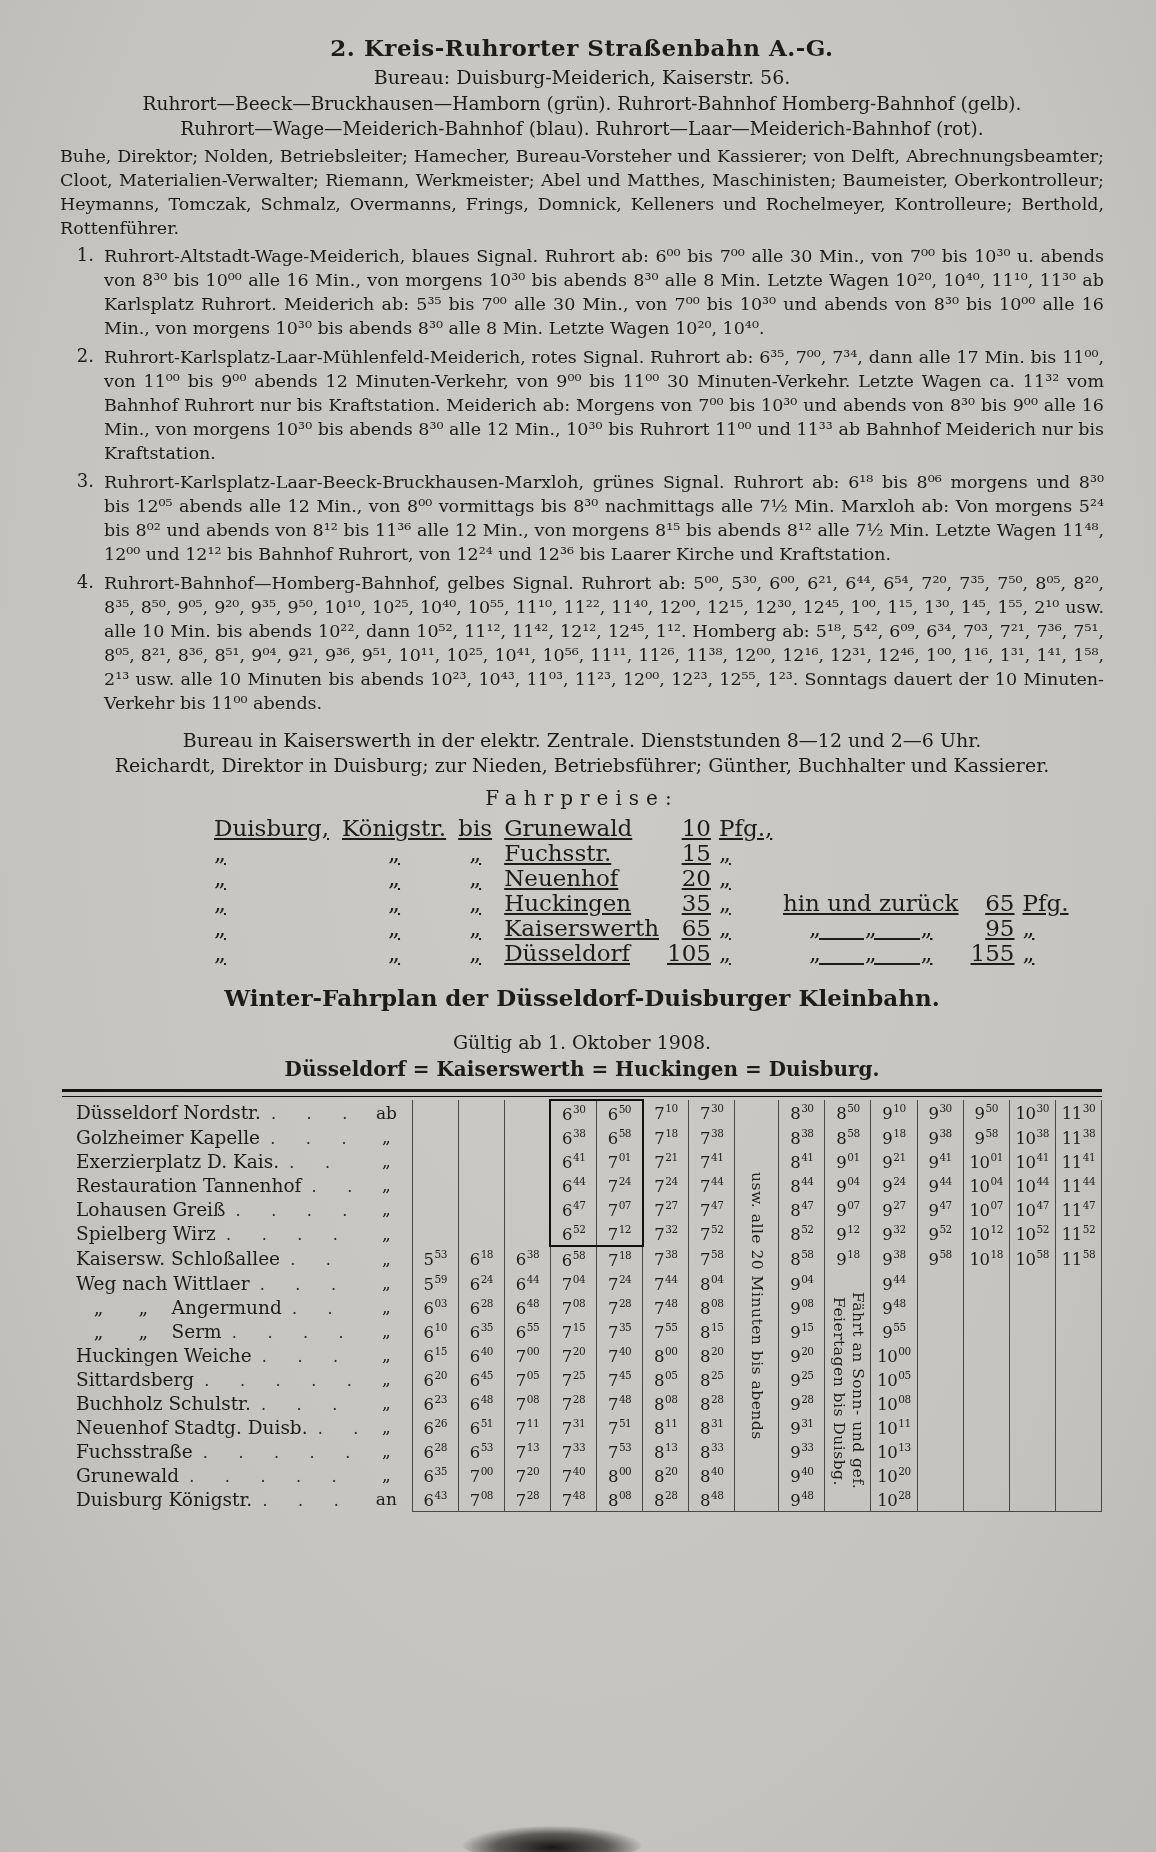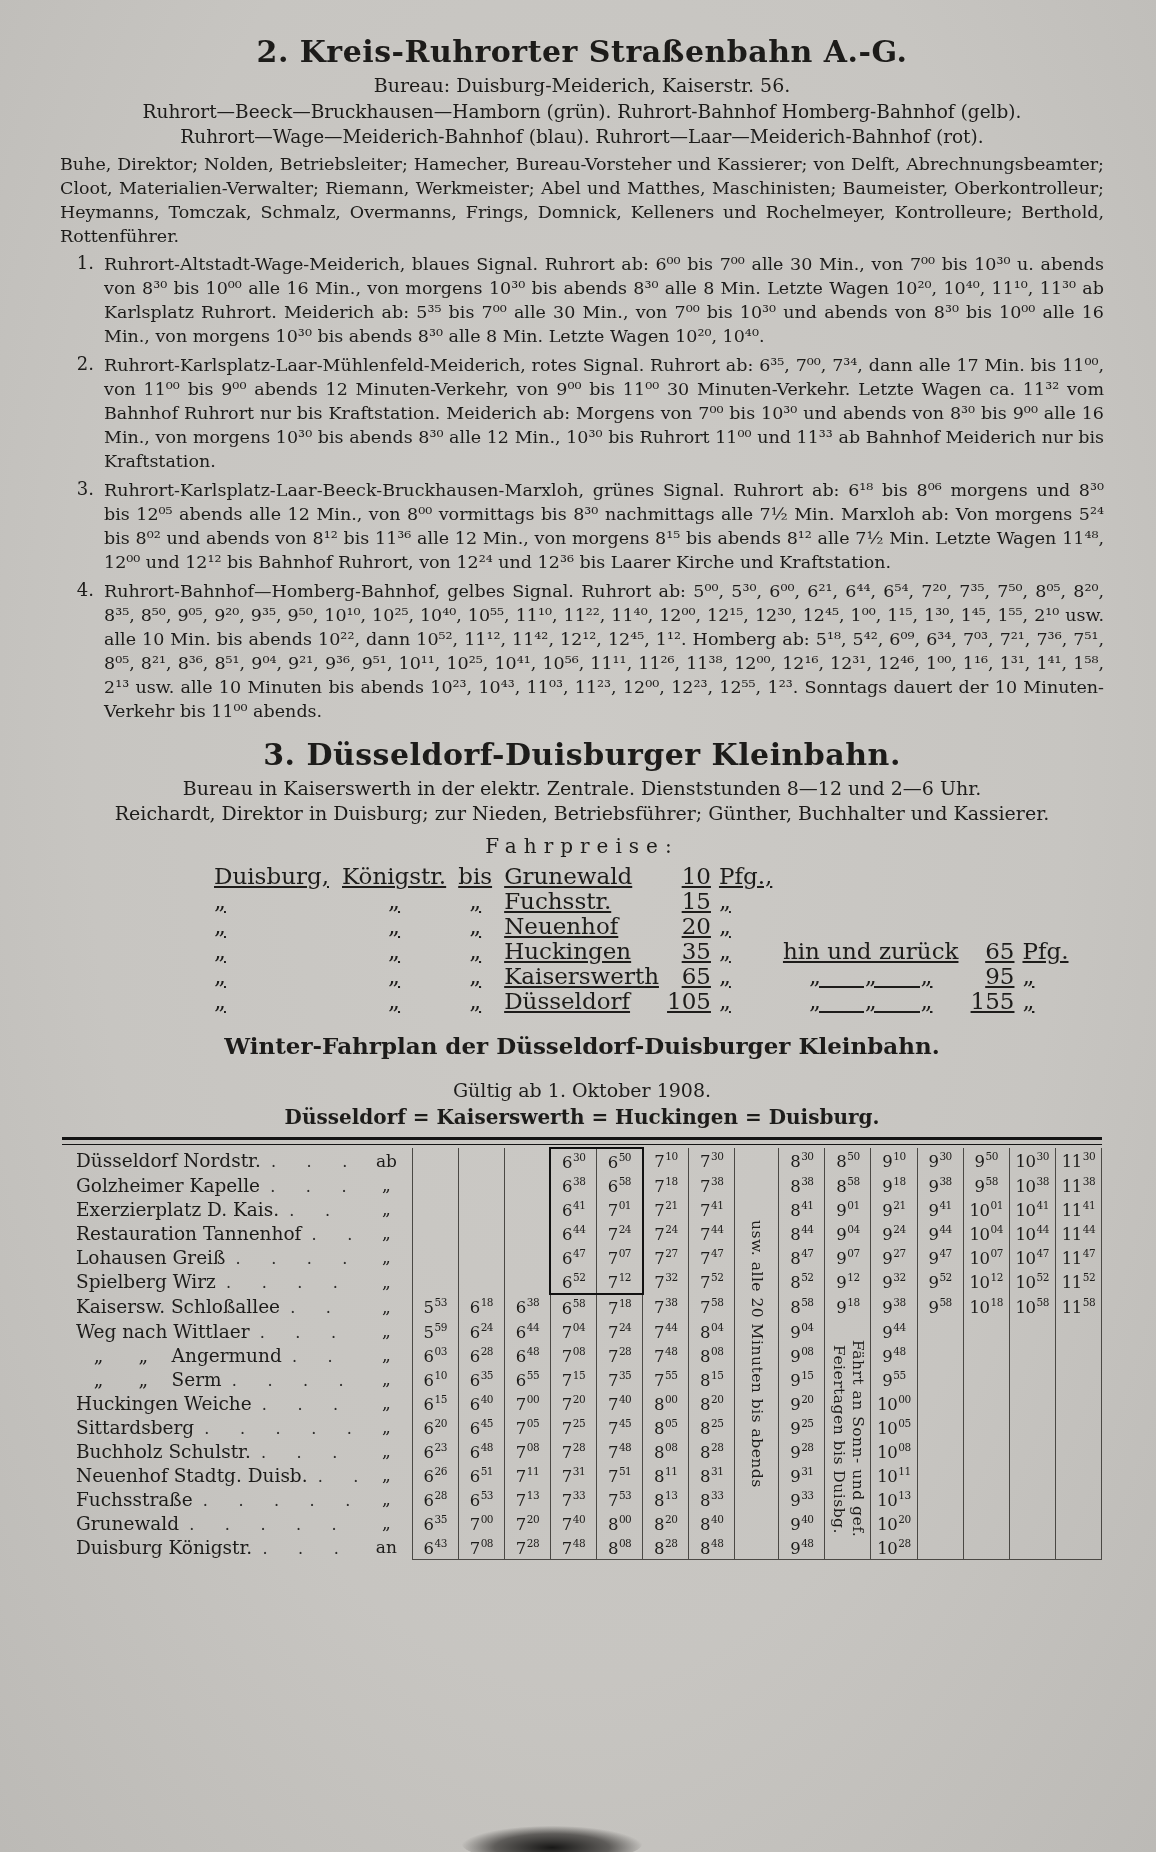--- a/index.html
+++ b/index.html
@@ -6,21 +6,21 @@
   .page{
     position:relative;
     width:1156px;height:1852px;
     background:radial-gradient(ellipse at 50% 40%, #cccac6 0%, #c7c5c1 60%, #bcbab6 100%);
     font-family:"DejaVu Serif", serif;
     color:#1d1c1a;
     overflow:hidden;
   }
   .content{padding:34px 52px 0 60px;}
   .pagenum{text-align:center;font-size:20px;margin-bottom:16px;}
-  .h-sec{font-size:30px;font-weight:bold;text-align:center;letter-spacing:.5px;margin-bottom:5px;}
+  .h-sec{font-size:23px;font-weight:bold;text-align:center;letter-spacing:.5px;margin-bottom:5px;}
   .centerline{font-size:19px;text-align:center;margin-bottom:3px;}
   .routes div{font-size:18.5px;text-align:center;line-height:25px;}
   .para{font-size:17.5px;line-height:24px;text-align:justify;margin-top:3px;}
   .items{margin-top:4px;}
   .item{display:flex;margin-bottom:5px;}
   .item .no{width:34px;text-align:right;margin-right:10px;font-size:18px;flex:none;}
   .item .txt{flex:1;font-size:17.5px;line-height:24px;text-align:justify;}
   .sec3{margin-top:14px;}
   .fares-title{font-size:20px;text-align:center;letter-spacing:7px;margin:10px 0 6px 0;}
   table.fares{border-collapse:collapse;margin-left:150px;}
@@ -92,21 +92,20 @@
         <span class="no">3.</span>
         <span class="txt">Ruhrort-Karlsplatz-Laar-Beeck-Bruckhausen-Marxloh, grünes Signal. Ruhrort ab: 6¹⁸ bis 8⁰⁶ morgens und 8³⁰ bis 12⁰⁵ abends alle 12 Min., von 8⁰⁰ vormittags bis 8³⁰ nachmittags alle 7½ Min. Marxloh ab: Von morgens 5²⁴ bis 8⁰² und abends von 8¹² bis 11³⁶ alle 12 Min., von morgens 8¹⁵ bis abends 8¹² alle 7½ Min. Letzte Wagen 11⁴⁸, 12⁰⁰ und 12¹² bis Bahnhof Ruhrort, von 12²⁴ und 12³⁶ bis Laarer Kirche und Kraftstation.</span>
       </div>
       <div class="item">
         <span class="no">4.</span>
         <span class="txt">Ruhrort-Bahnhof—Homberg-Bahnhof, gelbes Signal. Ruhrort ab: 5⁰⁰, 5³⁰, 6⁰⁰, 6²¹, 6⁴⁴, 6⁵⁴, 7²⁰, 7³⁵, 7⁵⁰, 8⁰⁵, 8²⁰, 8³⁵, 8⁵⁰, 9⁰⁵, 9²⁰, 9³⁵, 9⁵⁰, 10¹⁰, 10²⁵, 10⁴⁰, 10⁵⁵, 11¹⁰, 11²², 11⁴⁰, 12⁰⁰, 12¹⁵, 12³⁰, 12⁴⁵, 1⁰⁰, 1¹⁵, 1³⁰, 1⁴⁵, 1⁵⁵, 2¹⁰ usw. alle 10 Min. bis abends 10²², dann 10⁵², 11¹², 11⁴², 12¹², 12⁴⁵, 1¹². Homberg ab: 5¹⁸, 5⁴², 6⁰⁹, 6³⁴, 7⁰³, 7²¹, 7³⁶, 7⁵¹, 8⁰⁵, 8²¹, 8³⁶, 8⁵¹, 9⁰⁴, 9²¹, 9³⁶, 9⁵¹, 10¹¹, 10²⁵, 10⁴¹, 10⁵⁶, 11¹¹, 11²⁶, 11³⁸, 12⁰⁰, 12¹⁶, 12³¹, 12⁴⁶, 1⁰⁰, 1¹⁶, 1³¹, 1⁴¹, 1⁵⁸, 2¹³ usw. alle 10 Minuten bis abends 10²³, 10⁴³, 11⁰³, 11²³, 12⁰⁰, 12²³, 12⁵⁵, 1²³. Sonntags dauert der 10 Minuten-Verkehr bis 11⁰⁰ abends.</span>
       </div>
     </div>
 
     <div class="sec3">
-      <div class="h-sec">3. Düsseldorf-Duisburger Kleinbahn.</div>
       <div class="centerline">Bureau in Kaiserswerth in der elektr. Zentrale.  Dienststunden 8—12 und 2—6 Uhr.</div>
       <div class="centerline">Reichardt, Direktor in Duisburg; zur Nieden, Betriebsführer; Günther, Buchhalter und Kassierer.</div>
       <div class="fares-title">Fahrpreise:</div>
       <table class="fares">
           <tbody>
             <tr>
               <td class="fc0">Duisburg,</td>
               <td class="fc1">Königstr.</td>
               <td class="fc2">bis</td>
               <td class="fc3">Grunewald</td>

